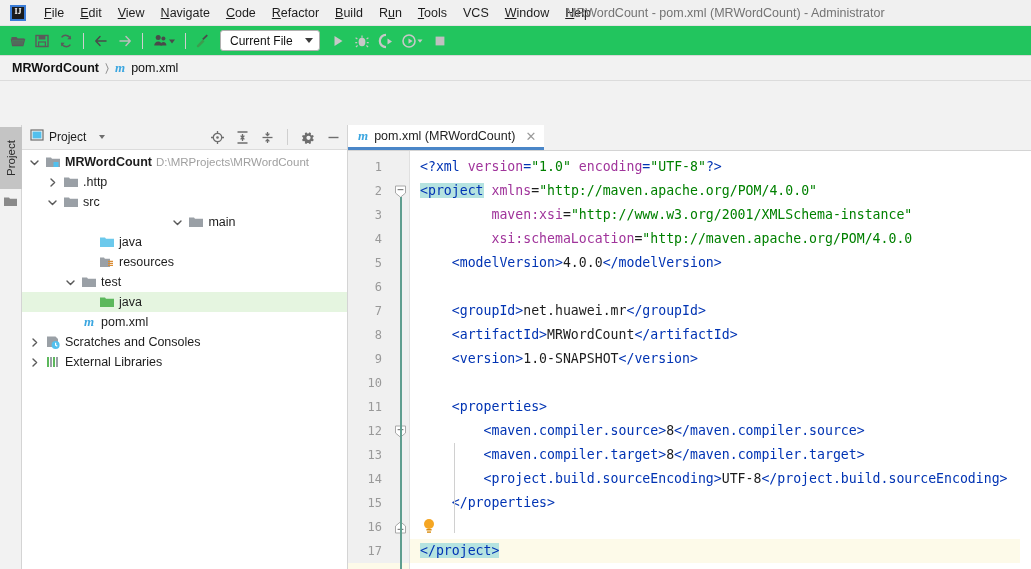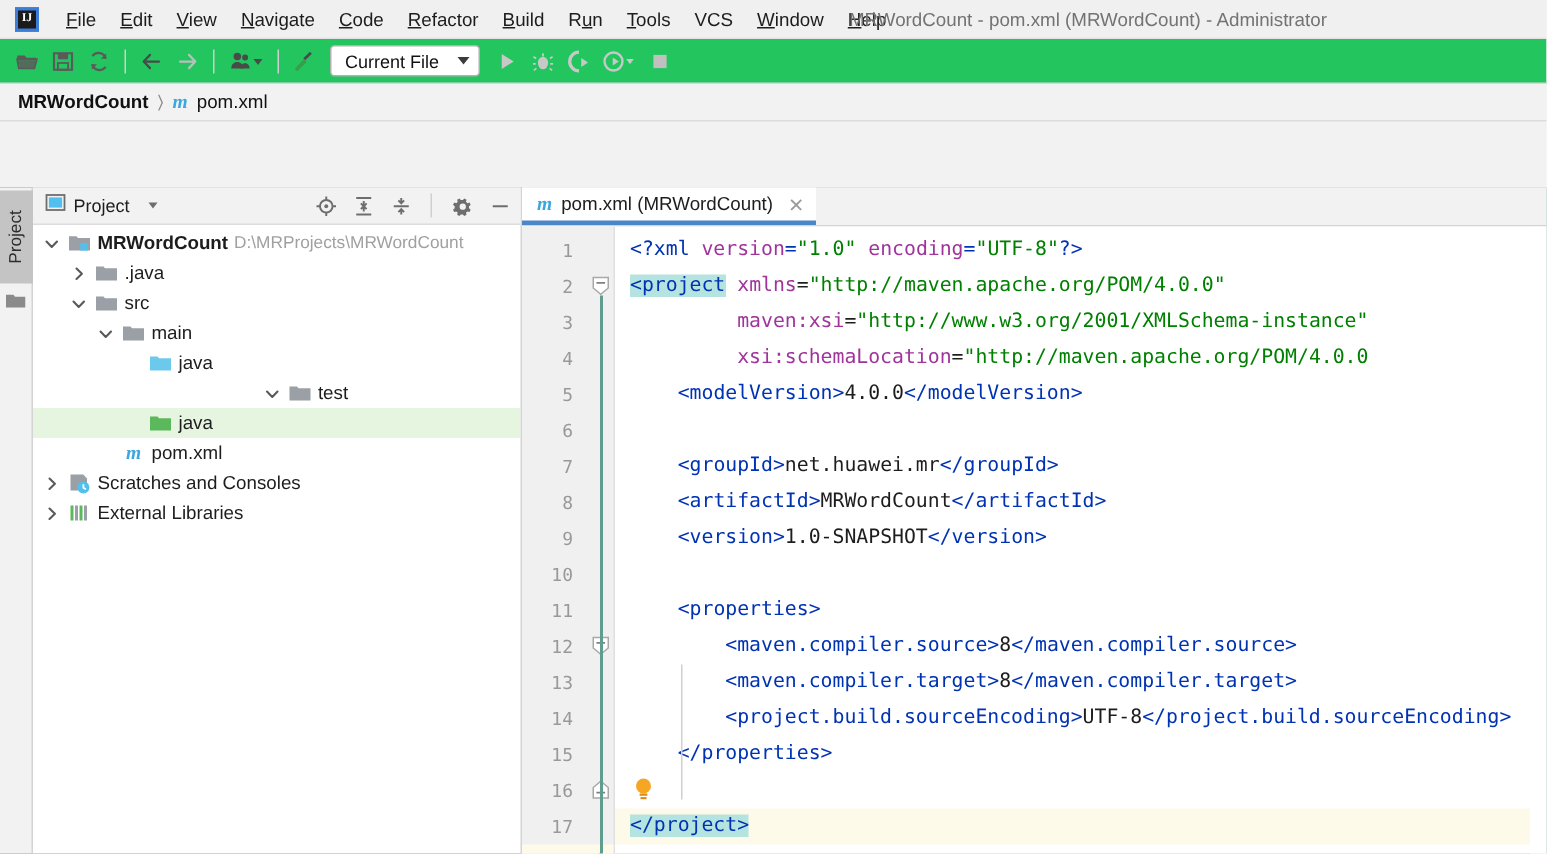--- a/index.html
+++ b/index.html
@@ -540,36 +540,36 @@
           <span class="twist">
             <svg width="11" height="11" viewBox="0 0 11 11">
               <path d="M4 2 7.6 5.5 4 9" fill="none" stroke="#5a5a5a" stroke-width="1.4" stroke-linecap="round" stroke-linejoin="round"></path>
             </svg>
           </span>
           <span class="ticon">
             <svg width="16" height="16" viewBox="0 0 16 16">
               <path d="M1 3.6h5l1 1.2h8V13H1z" fill="#9aa0a6"></path>
             </svg>
           </span>
-          <span class="tlabel">.java</span>
+          <span class="tlabel">.http</span>
         </div>
         <div class="trow" style="padding-left: 24px;">
           <span class="twist">
             <svg width="11" height="11" viewBox="0 0 11 11">
               <path d="M2 4 5.5 7.6 9 4" fill="none" stroke="#5a5a5a" stroke-width="1.4" stroke-linecap="round" stroke-linejoin="round"></path>
             </svg>
           </span>
           <span class="ticon">
             <svg width="16" height="16" viewBox="0 0 16 16">
               <path d="M1 3.6h5l1 1.2h8V13H1z" fill="#9aa0a6"></path>
             </svg>
           </span>
           <span class="tlabel">src</span>
         </div>
-        <div class="trow" style="padding-left: 42px;">
+        <div class="trow" style="padding-left: 42px; justify-content: center;">
           <span class="twist">
             <svg width="11" height="11" viewBox="0 0 11 11">
               <path d="M2 4 5.5 7.6 9 4" fill="none" stroke="#5a5a5a" stroke-width="1.4" stroke-linecap="round" stroke-linejoin="round"></path>
             </svg>
           </span>
           <span class="ticon">
             <svg width="16" height="16" viewBox="0 0 16 16">
               <path d="M1 3.6h5l1 1.2h8V13H1z" fill="#9aa0a6"></path>
             </svg>
           </span>
@@ -577,21 +577,31 @@
         </div>
         <div class="trow" style="padding-left: 60px;">
           <span class="twist"></span>
           <span class="ticon">
             <svg width="16" height="16" viewBox="0 0 16 16">
               <path d="M1 3.6h5l1 1.2h8V13H1z" fill="#6cc9ec"></path>
             </svg>
           </span>
           <span class="tlabel">java</span>
         </div>
-        <div class="trow" style="padding-left: 42px; justify-content: center;">
+        <div class="trow" style="padding-left: 60px;">
+          <span class="twist"></span>
+          <span class="ticon">
+            <svg width="16" height="16" viewBox="0 0 16 16">
+              <path d="M1 3.6h4l.9 1.2H11V13H1z" fill="#9aa0a6"></path>
+              <path d="M9 7.4h5M9 9.4h5M9 11.4h5" stroke="#d98c34" stroke-width="1.3"></path>
+            </svg>
+          </span>
+          <span class="tlabel">resources</span>
+        </div>
+        <div class="trow" style="padding-left: 42px;">
           <span class="twist">
             <svg width="11" height="11" viewBox="0 0 11 11">
               <path d="M2 4 5.5 7.6 9 4" fill="none" stroke="#5a5a5a" stroke-width="1.4" stroke-linecap="round" stroke-linejoin="round"></path>
             </svg>
           </span>
           <span class="ticon">
             <svg width="16" height="16" viewBox="0 0 16 16">
               <path d="M1 3.6h5l1 1.2h8V13H1z" fill="#9aa0a6"></path>
             </svg>
           </span>

